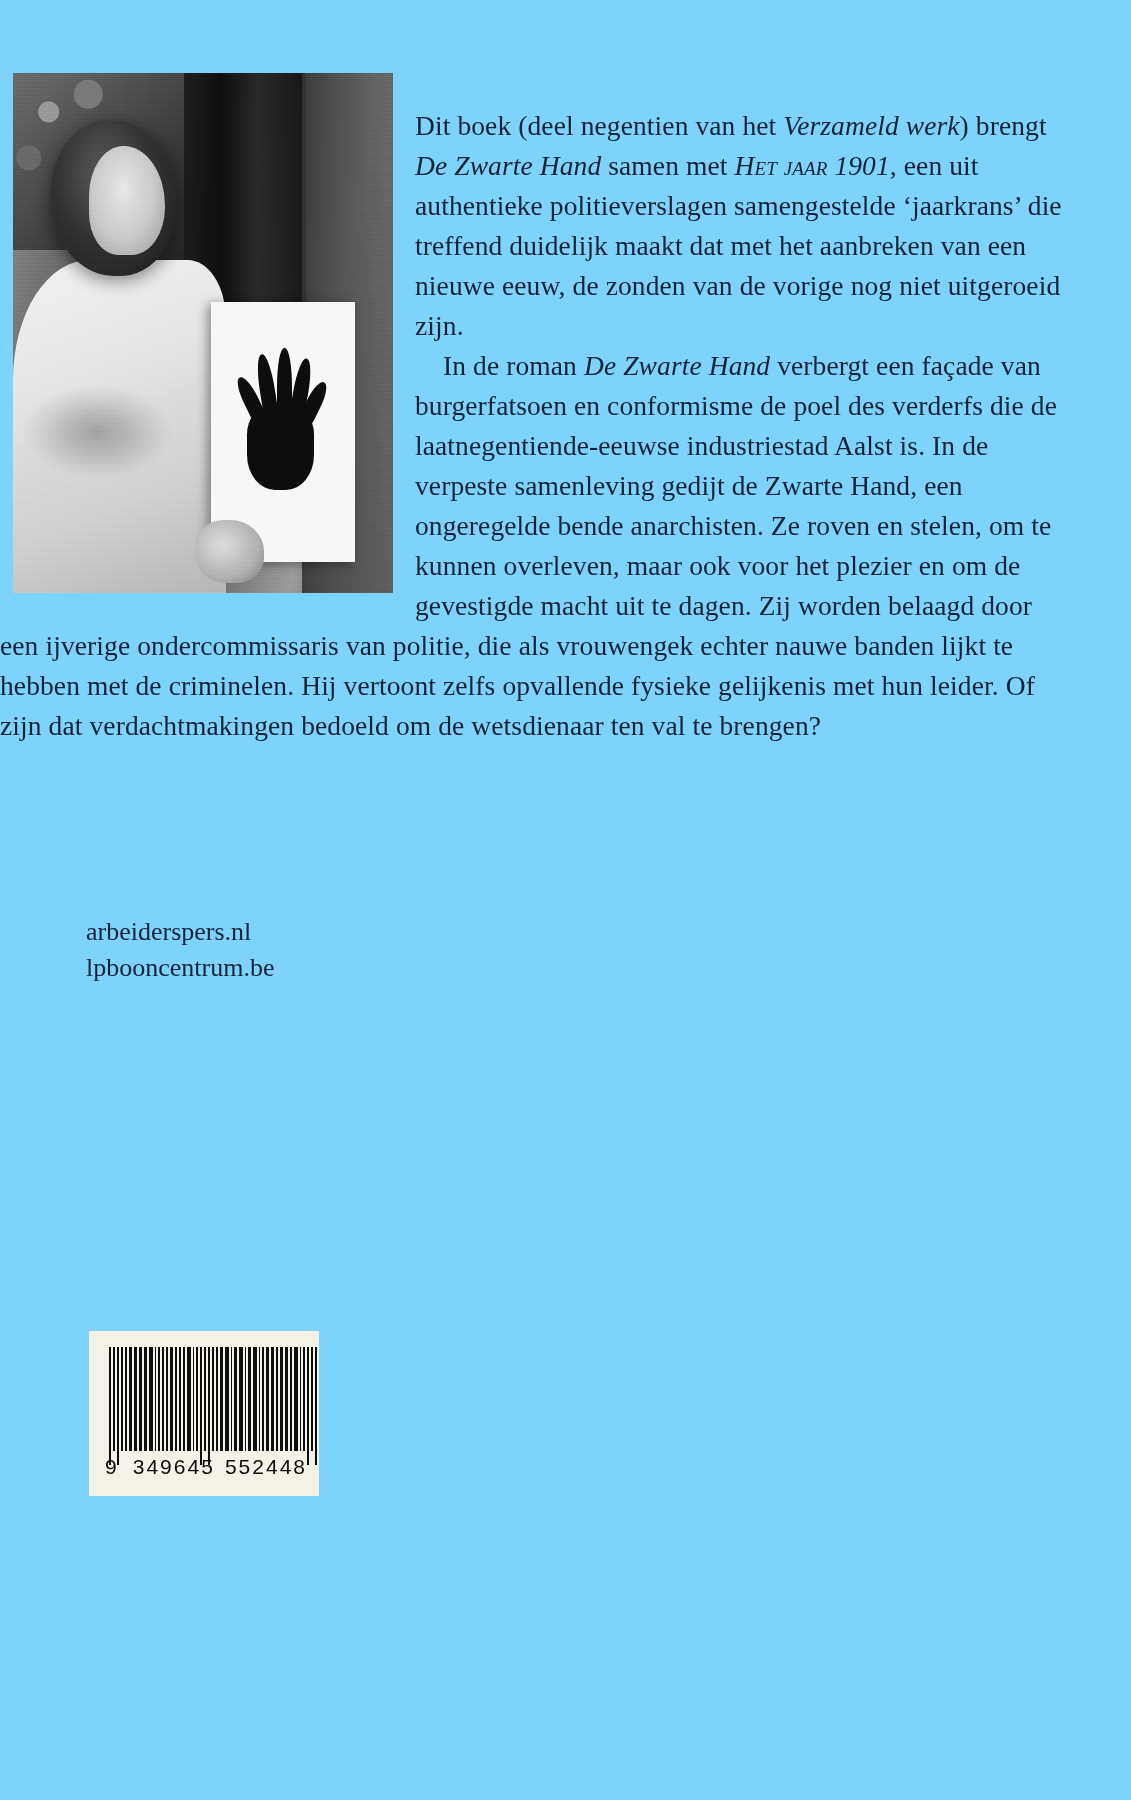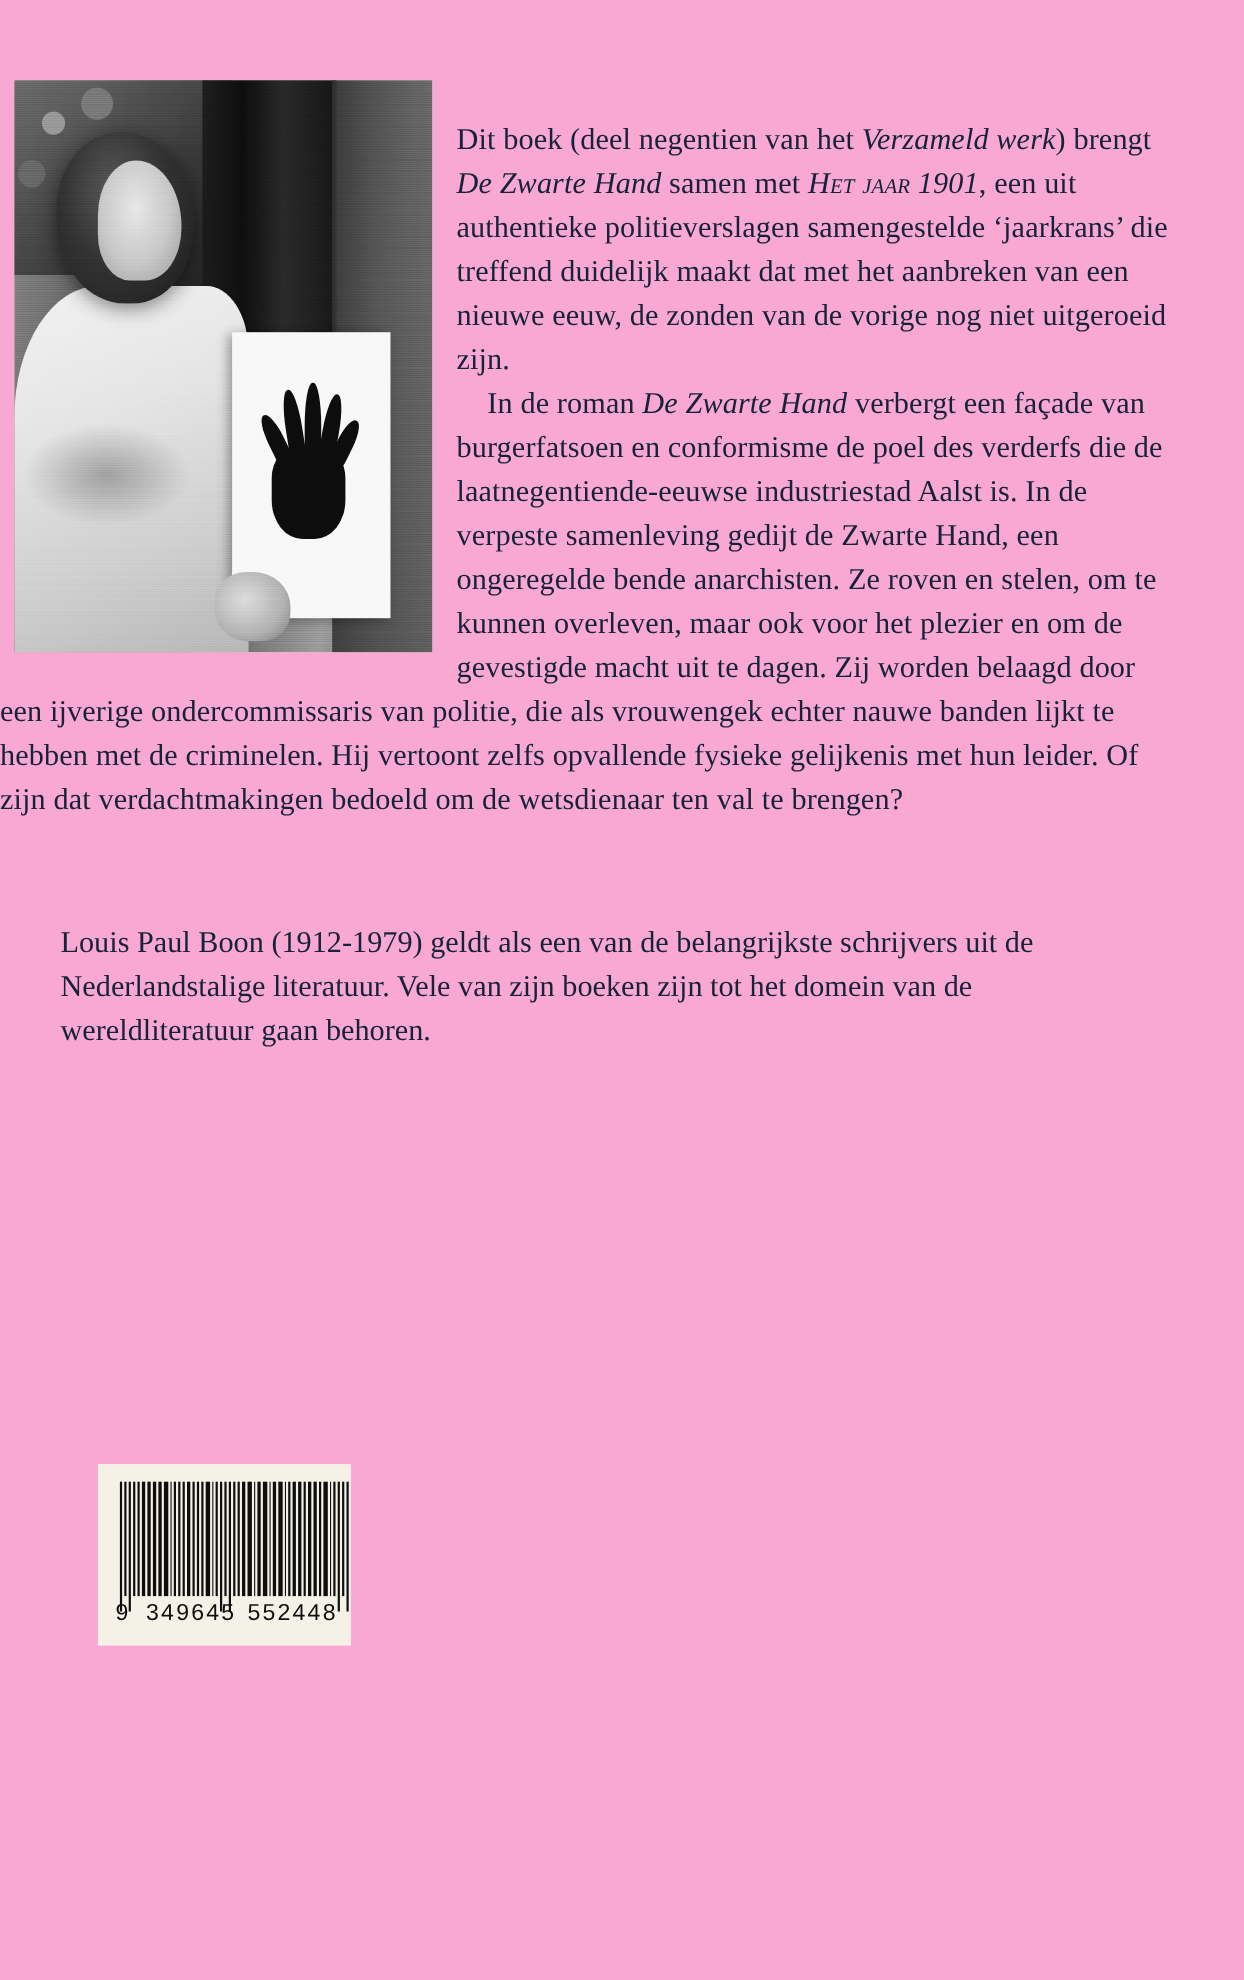--- a/index.html
+++ b/index.html
@@ -13,21 +13,21 @@
     font-family: "Liberation Serif", serif;
     color: #14223a;
     overflow: hidden;
     position: relative;
   }
 
   .cover {
     position: relative;
     width: 1131px;
     height: 1800px;
-    background: #f9a8d4;
+    background: #7dd3fc;
   }
 
   
   .photo {
     float: left;
     width: 380px;
     height: 520px;
     margin: 73px 22px 10px 13px;
     position: relative;
     overflow: hidden;
@@ -291,22 +291,25 @@
     </p>
   </div>
 
   <div class="clear"></div>
 
   <div class="gap-lg"></div>
 
 
   <div class="gap-md"></div>
 
-  <p class="bio">Louis Paul Boon (1912-1979) geldt als een van de belangrijkste schrijvers uit de Nederlandstalige literatuur. Vele van zijn boeken zijn tot het domein van de wereldliteratuur gaan behoren.</p>
-
+
+  <div class="urls">
+    <div>arbeiderspers.nl</div>
+    <div>lpbooncentrum.be</div>
+  </div>
 
   <div class="barcode-box">
     <div class="bars" id="barcode-bars">
         <span class="tall" style="width: 2px;"></span>
         <span style="width: 2px;"></span>
         <span class="tall" style="width: 2px;"></span>
         <span style="width: 2px;"></span>
         <span style="width: 2px;"></span>
         <span style="width: 3px;"></span>
         <span style="width: 3px;"></span>

